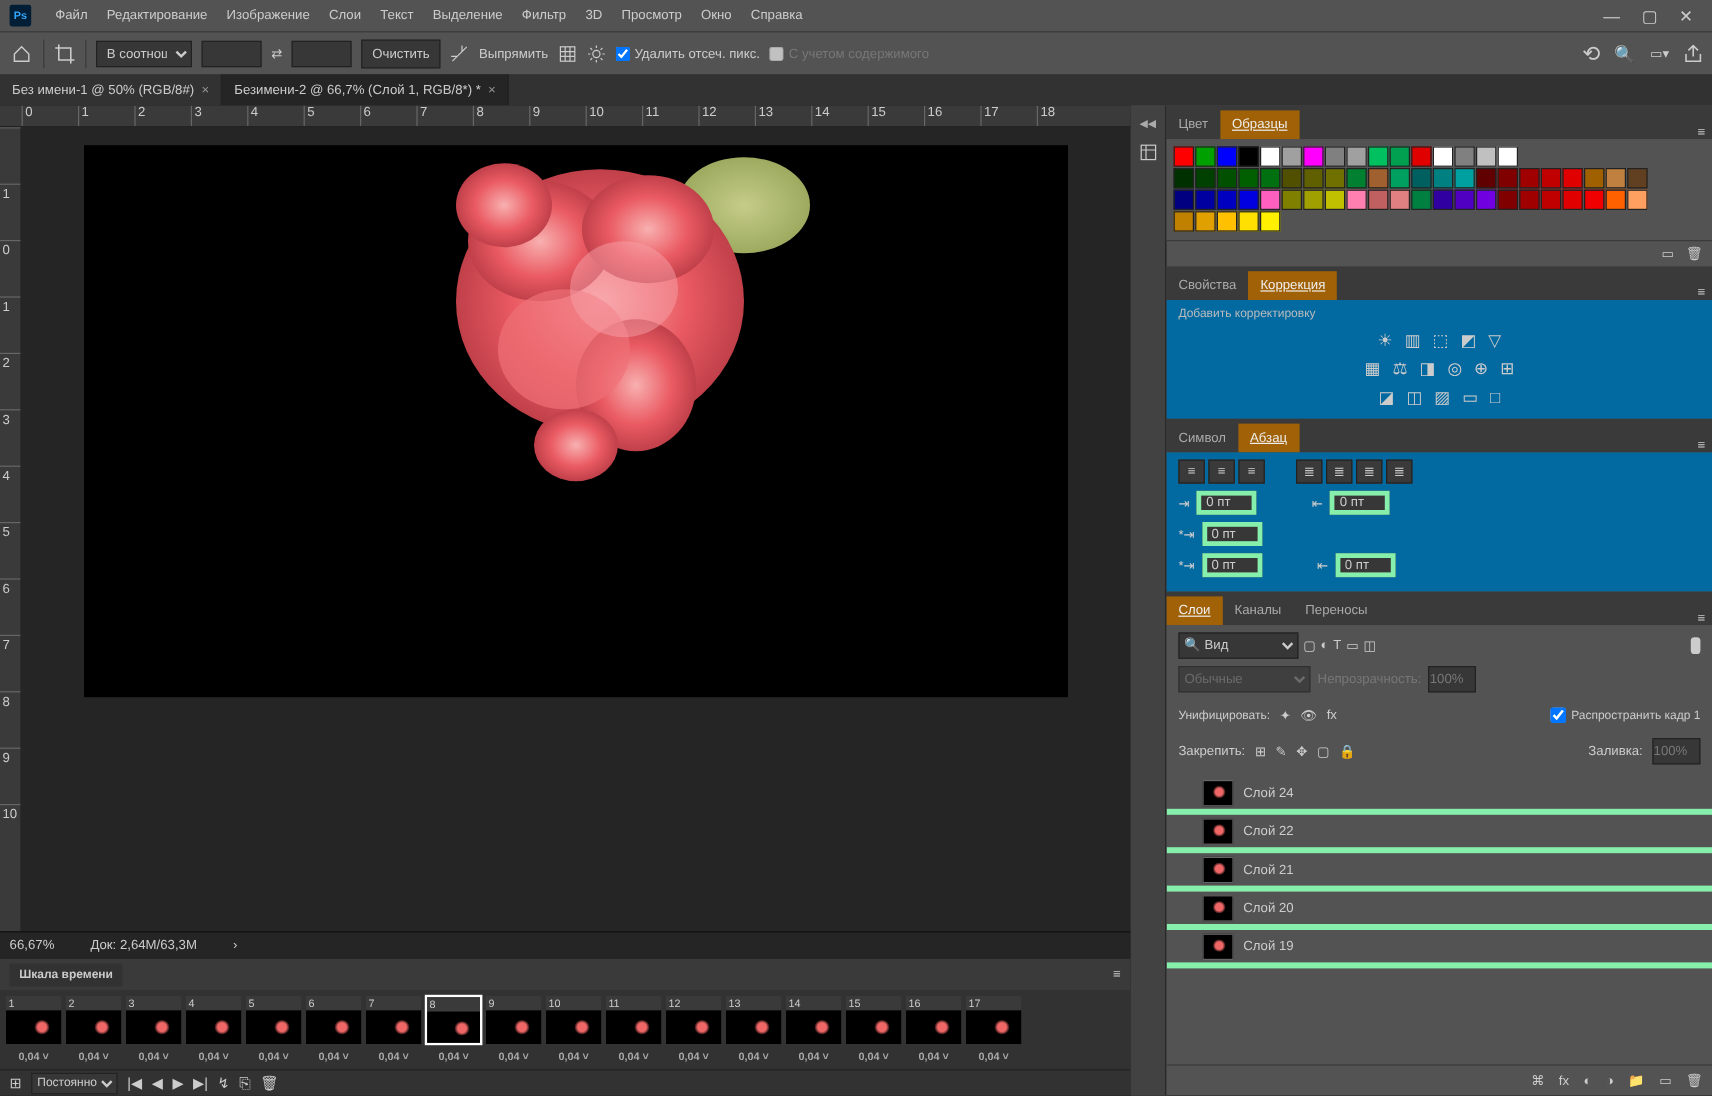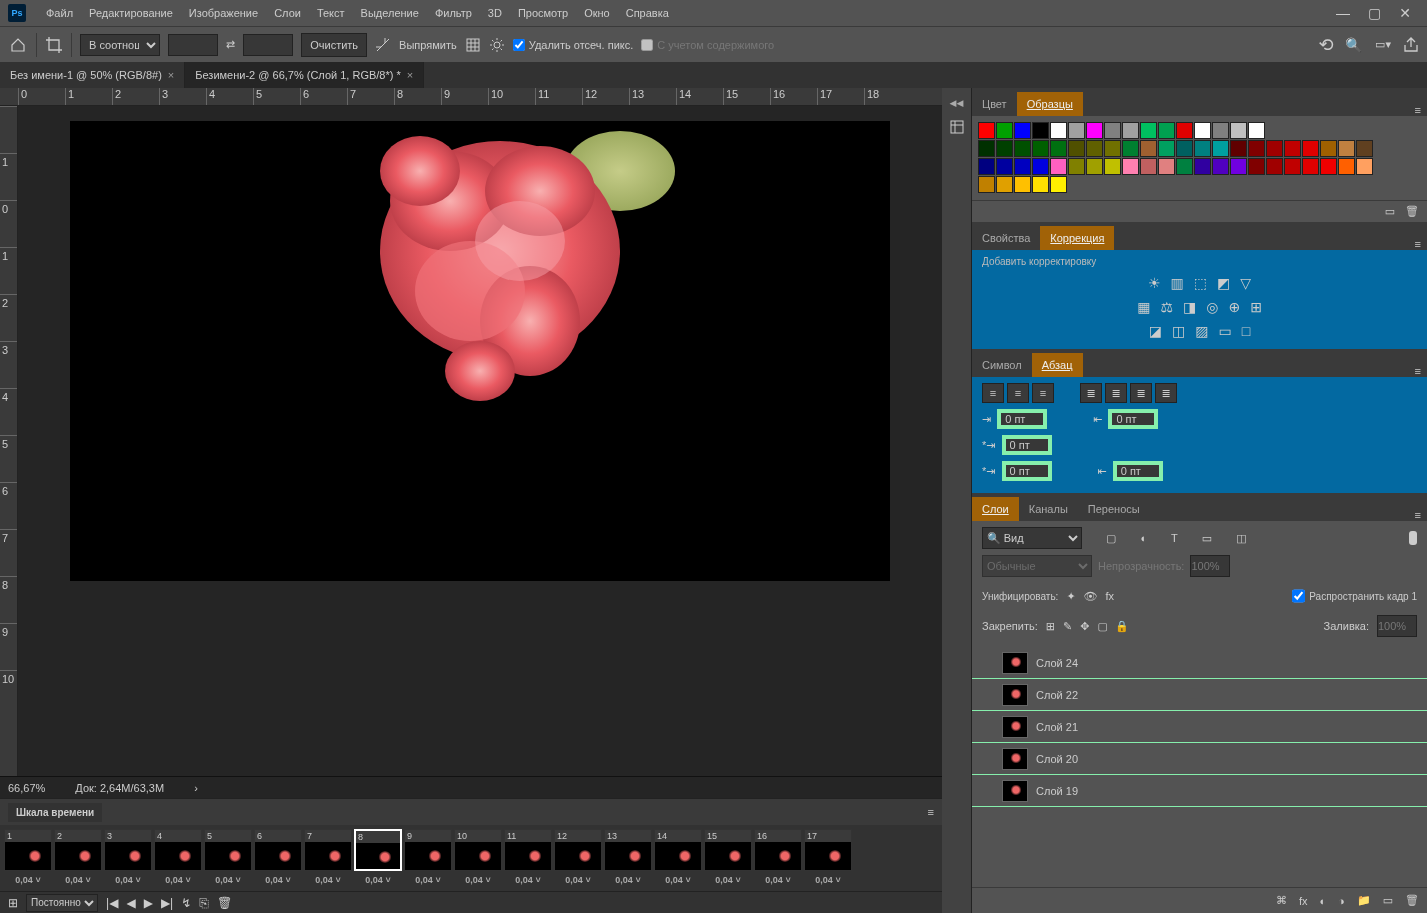--- a/index.html
+++ b/index.html
@@ -62,30 +62,30 @@
 .panel-body { background:#0369a1; padding:6px 10px; }
 .adj-row { display:flex; gap:10px; justify-content:center; padding:4px 0; }
 .adj-row span { cursor:pointer; font-size:14px; color:#ccc; }
 .para-row { display:flex; gap:6px; align-items:center; margin-bottom:6px; }
 .para-row input { background:#373737; border:4px solid #86efac; color:#ccc; width:50px; height:20px; padding:0 4px; }
 .align-btns { display:flex; gap:3px; }
 .align-btn { width:22px; height:20px; background:#3a3a3a; border:1px solid #222; cursor:pointer; display:flex; align-items:center; justify-content:center; }
 .layers-body { flex:1; background:#535353; display:flex; flex-direction:column; overflow:hidden; }
 .layers-top { padding:6px 10px; }
 .layers-top select,.layers-top input { background:#373737; border:1px solid #222; color:#ccc; height:22px; }
-.layers-filter-row { display:flex; align-items:center; gap:24px; margin-bottom:6px; }
+.layers-filter-row { display:flex; align-items:center; gap:4px; margin-bottom:6px; }
 .layers-filter-row select { width:100px; }
 .layers-opts { display:flex; align-items:center; gap:6px; margin-bottom:4px; font-size:10px; color:#999; }
 .layers-opts select { width:110px; }
 .layers-opts input { width:40px; }
 .unify-row { display:flex; align-items:center; gap:8px; padding:4px 0; }
 .unify-row .lbl { font-size:10px; }
 .lock-row { display:flex; align-items:center; gap:8px; padding:4px 0; color:#888; font-size:10px; }
 .layer-list { flex:1; overflow:auto; }
-.layer { height:32px; display:flex; align-items:center; gap:8px; padding:0 8px; border-bottom:1px solid #86efac; cursor:pointer; }
+.layer { height:32px; display:flex; align-items:center; gap:8px; padding:0 8px; border-bottom:5px solid #86efac; cursor:pointer; }
 .layer .eye { width:14px; color:#aaa; }
 .layer .thumb { width:26px; height:22px; background:#000; border:1px solid #666; position:relative; }
 .layer .thumb::after { content:''; position:absolute; left:30%; top:20%; width:12px; height:10px; background:radial-gradient(circle,#e66 40%,transparent 70%); }
 .layers-footer { height:26px; display:flex; justify-content:flex-end; align-items:center; gap:12px; padding:0 8px; border-top:1px solid #3a3a3a; }
 .layers-footer span { cursor:pointer; color:#ccc; }
 .disabled { color:#777!important; }
 svg { display:block; }
 </style>
 </head>
 <body>

